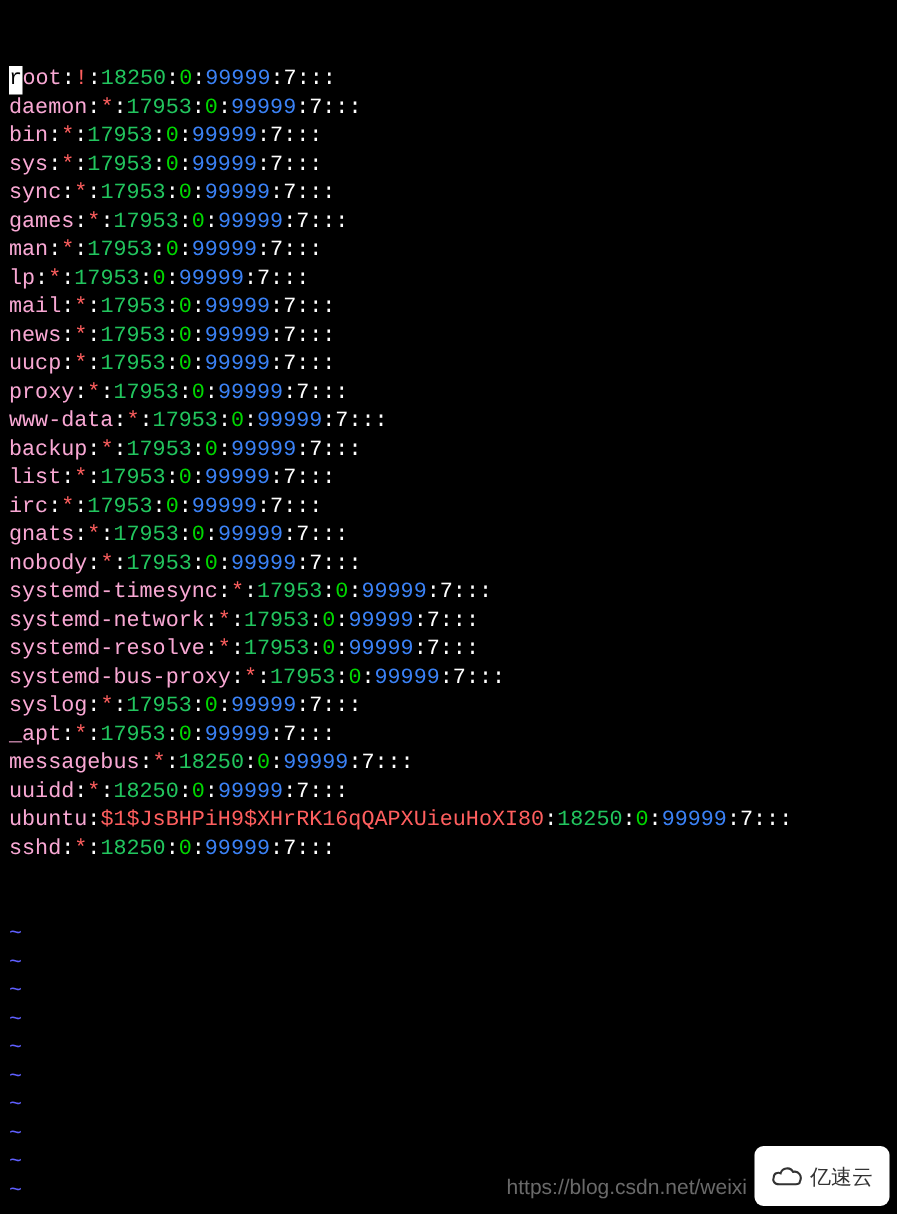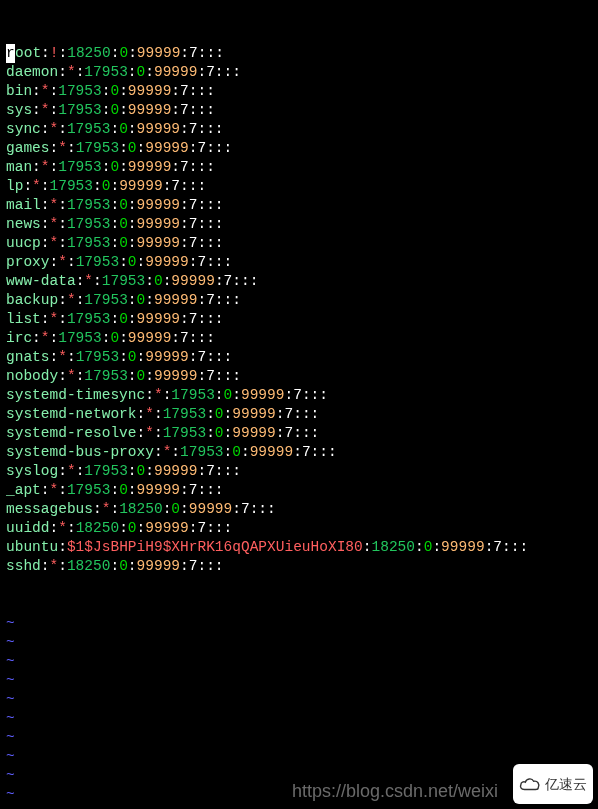--- a/index.html
+++ b/index.html
@@ -12,47 +12,47 @@
       line-height: 19px;
       color: #fff;
       overflow: hidden;
       position: relative;
     }
     .terminal {
       padding: 6px 6px;
       white-space: pre;
     }
     .line { display: block; }
-    .user { color: #86efac; }
+    .user { color: #f9a8d4; }
     .pw   { color: #ff5f5f; }
     .lastchg { color: #22c55e; }
     .minage { color: #00d700; }
-    .maxage { color: #fdba74; }
+    .maxage { color: #3b82f6; }
     .rest { color: #ffffff; }
     .sep { color: #ffffff; }
     .cursor {
       background: #ffffff;
       color: #000;
       display: inline-block;
       width: 9px;
     }
     .tilde { color: #5f5fff; }
     .url-watermark {
       position: absolute;
       bottom: 8px;
       right: 100px;
       color: #6a6a6a;
-      font-size: 18px;
+      font-size: 14px;
       font-family: Arial, sans-serif;
     }
     .corner-badge {
       position: absolute;
       right: 5px;
       bottom: 5px;
-      width: 80px;
+      width: 90px;
       height: 40px;
       background: #fff;
       border-radius: 6px;
       display: flex;
       align-items: center;
       justify-content: center;
       gap: 4px;
       color: #333;
       font-family: Arial, sans-serif;
       font-size: 14px;

